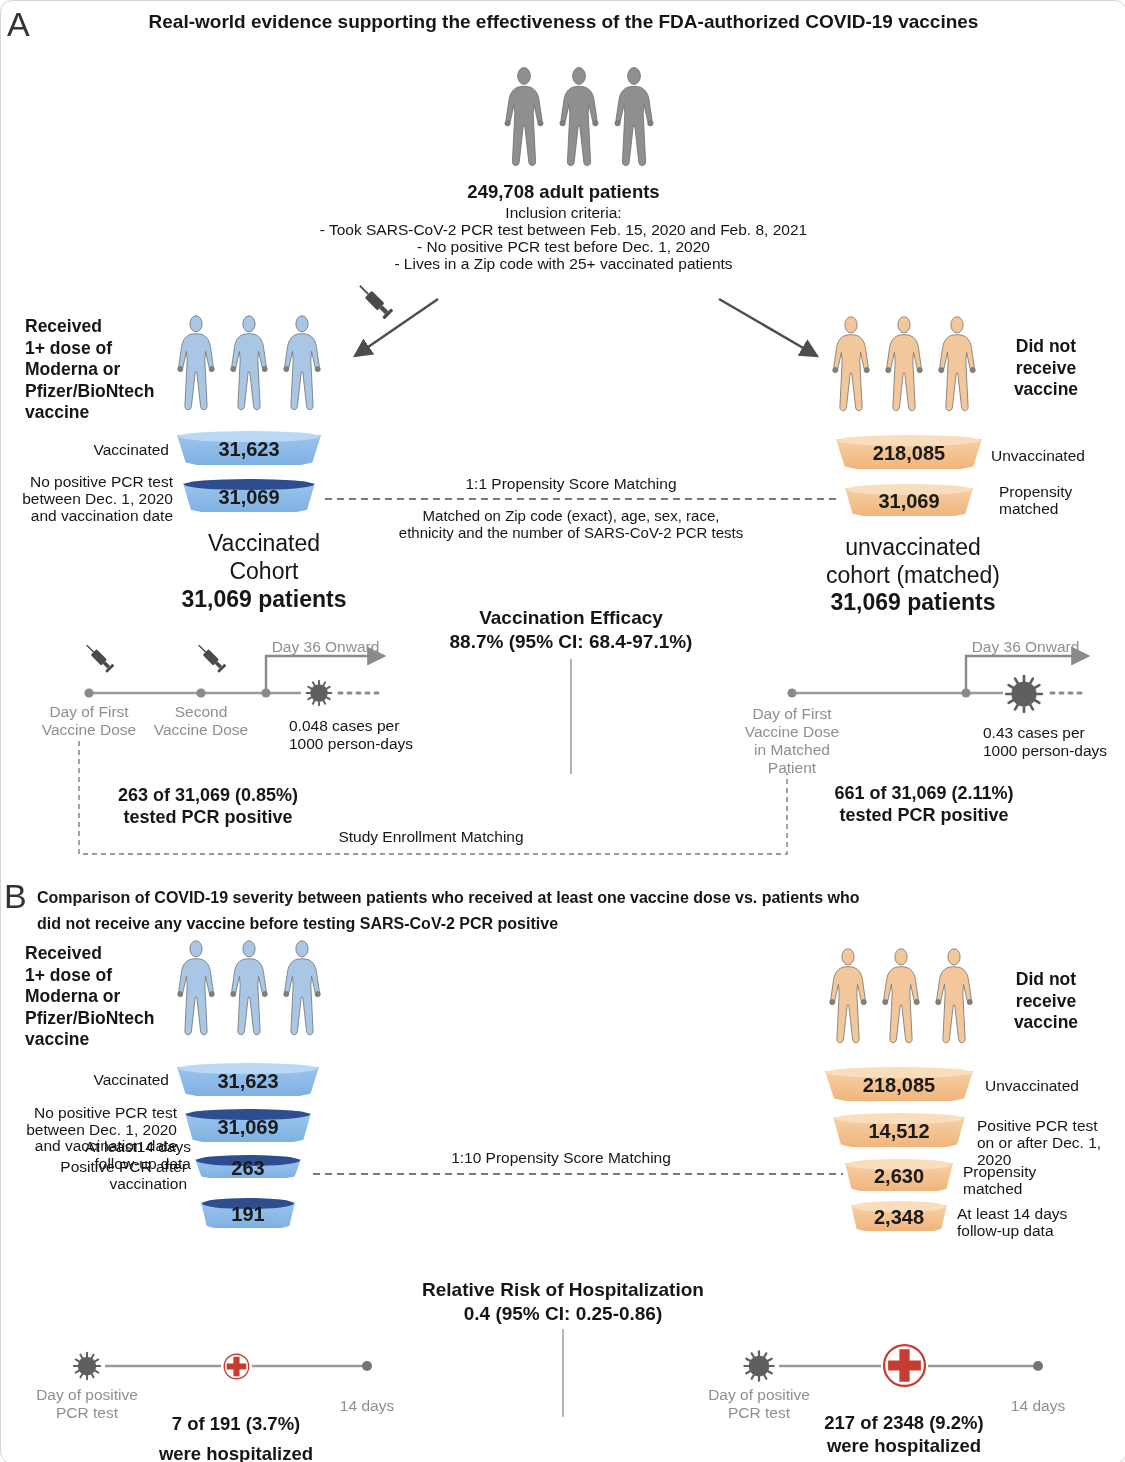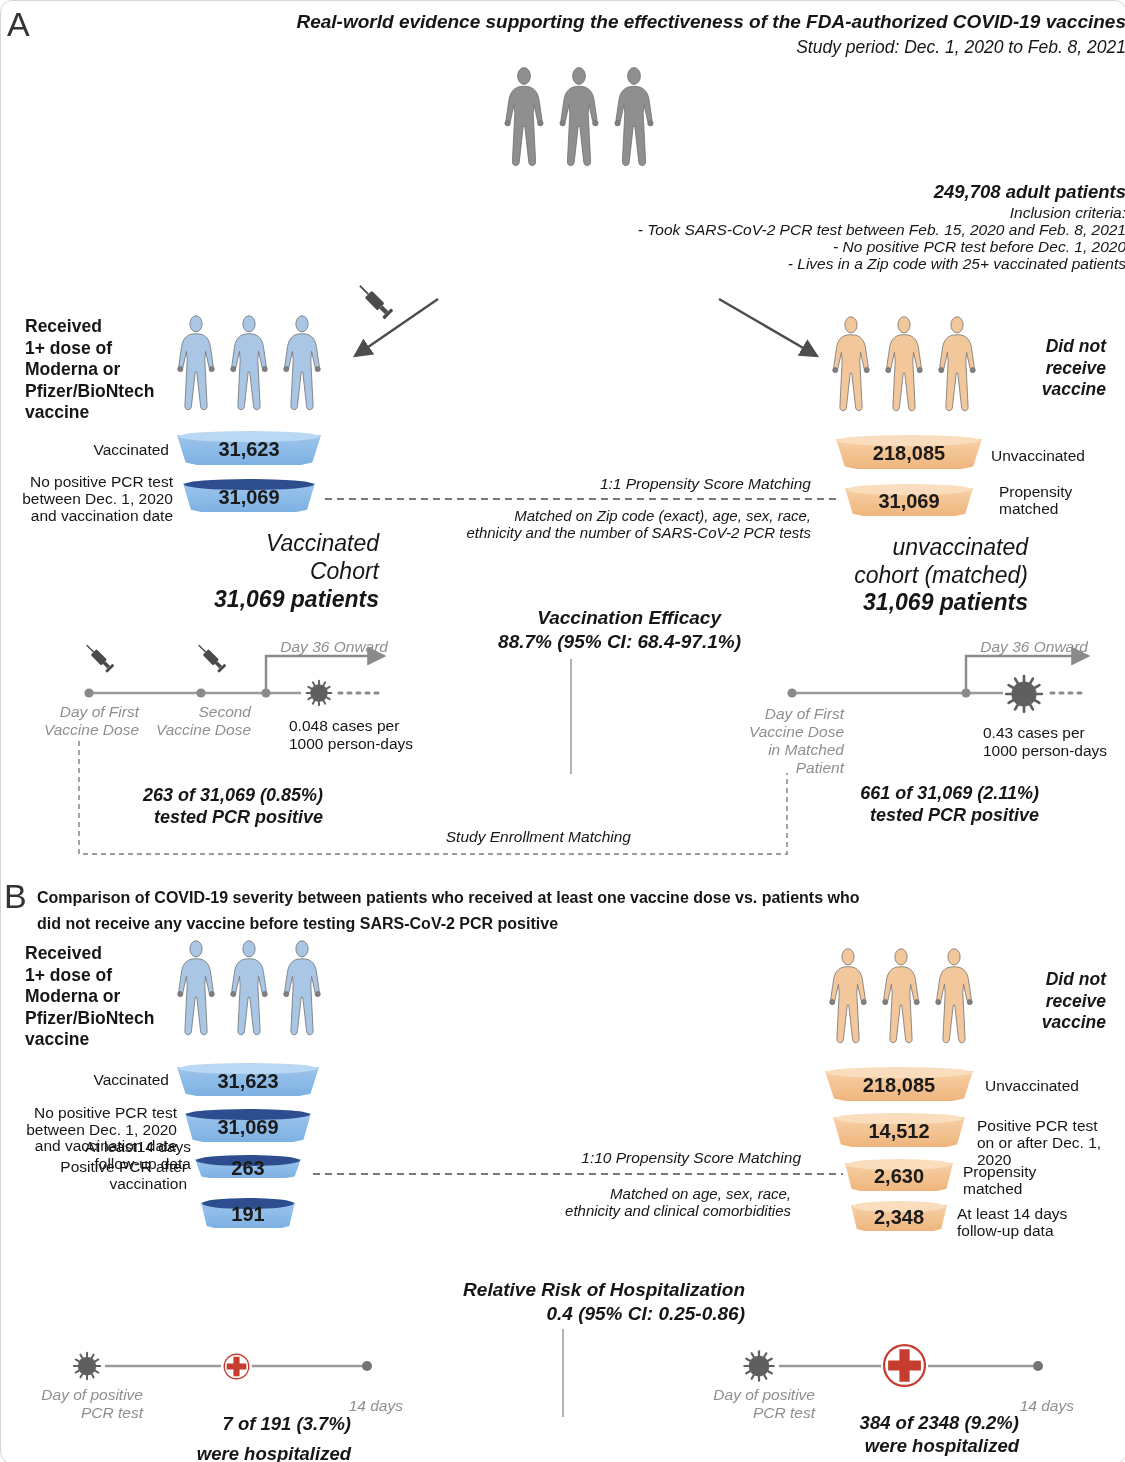--- a/index.html
+++ b/index.html
@@ -4,21 +4,21 @@
 <style>
   html,body{margin:0;padding:0;background:#fff;}
   .canvas{
     position:relative;width:1125px;height:1462px;
     background:#fff;border:1px solid #d6d6d6;border-radius:12px;
     font-family:"Liberation Sans",sans-serif;color:#161616;overflow:hidden;
   }
   .abs{position:absolute;}
   .txt{font-family:"Liberation Sans",sans-serif;}
   .pre{white-space:pre-line;}
-  .center{text-align:right;font-style:italic;}
+  .center{text-align:center;}
   .right{text-align:right;}
   .bold{font-weight:bold;}
   .gray{color:#8f8f8f;}
 
   
   .funnel{position:absolute;z-index:2;}
   .f-body{position:absolute;left:0;right:0;top:4px;bottom:0;
     clip-path:polygon(0% 0%,100% 0%,94% 92%,86% 100%,14% 100%,6% 92%);}
   .funnel.blue .f-body{background:linear-gradient(#9cc4ec,#7db1e3);}
   .funnel.orange .f-body{background:linear-gradient(#f7d0a6,#efb57c);}
@@ -125,21 +125,20 @@
     <line x1="251" y1="1365" x2="366" y2="1365" stroke="#9a9a9a" stroke-width="2.6"></line>
     <circle cx="366" cy="1365" r="5" fill="#757575"></circle>
 
     <line x1="778" y1="1365" x2="880" y2="1365" stroke="#9a9a9a" stroke-width="2.6"></line>
     <line x1="927" y1="1365" x2="1037" y2="1365" stroke="#9a9a9a" stroke-width="2.6"></line>
     <circle cx="1037" cy="1365" r="5" fill="#757575"></circle>
   </svg>
 
   <div class="abs txt" style="left:6px;top:4px;font-size:34px;color:#333;">A</div>
   <div class="abs txt bold center" style="left:0;top:10px;width:1125px;font-size:19px;">Real-world evidence supporting the effectiveness of the FDA-authorized COVID-19 vaccines</div>
-  <div class="abs txt center" style="left:0;top:36px;width:1125px;font-size:17.5px;">Study period: Dec. 1, 2020 to Feb. 8, 2021</div>
 
   <div class="abs person-row" style="left:499px;top:60px;">
     <svg class="person person-gray" width="48" height="118">
         <use href="#person"></use>
       </svg>
     <svg class="person person-gray" width="48" height="118">
         <use href="#person"></use>
       </svg>
     <svg class="person person-gray" width="48" height="118">
         <use href="#person"></use>
@@ -351,22 +350,20 @@
 matched</div>
   <div class="funnel orange" style="left:850px;top:1200px;width:96px;height:30px;">
     <div class="f-rim"></div>
       <div class="f-body"></div>
     <div class="f-val">2,348</div>
   </div>
   <div class="abs txt pre" style="left:956px;top:1204px;width:140px;font-size:15.5px;line-height:17px;">At least 14 days
 follow-up data</div>
 
   <div class="abs txt center" style="left:320px;top:1148px;width:480px;font-size:15.5px;">1:10 Propensity Score Matching</div>
-  <div class="abs txt center pre" style="left:330px;top:1184px;width:460px;font-size:15px;line-height:17px;">Matched on age, sex, race,
-ethnicity and clinical comorbidities</div>
 
   <div class="abs txt center bold" style="left:380px;top:1278px;width:364px;font-size:19px;">Relative Risk of Hospitalization</div>
   <div class="abs txt center bold" style="left:380px;top:1302px;width:364px;font-size:19px;">0.4 (95% CI: 0.25-0.86)</div>
 
   <svg class="abs virus-gray z2" width="34" height="34" style="left:69px;top:1348px;">
       <use href="#virus"></use>
     </svg>
   <svg class="abs z2" width="27" height="27" style="left:222px;top:1352px;">
       <use href="#medcross"></use>
     </svg>
@@ -378,16 +375,16 @@
 
   <svg class="abs virus-gray z2" width="38" height="38" style="left:739px;top:1346px;">
       <use href="#virus"></use>
     </svg>
   <svg class="abs z2" width="45" height="45" style="left:881px;top:1342px;">
       <use href="#medcross"></use>
     </svg>
   <div class="abs txt center gray pre" style="left:702px;top:1385px;width:112px;font-size:15.5px;line-height:17.5px;">Day of positive
 PCR test</div>
   <div class="abs txt center gray" style="left:1001px;top:1396px;width:72px;font-size:15.5px;">14 days</div>
-  <div class="abs txt center bold pre" style="left:788px;top:1410px;width:230px;font-size:18.5px;line-height:23px;">384 of 2348 (9.2%)
+  <div class="abs txt center bold pre" style="left:788px;top:1410px;width:230px;font-size:18.5px;line-height:23px;">217 of 2348 (9.2%)
 were hospitalized</div>
 
 </div>
 
 </body></html>

